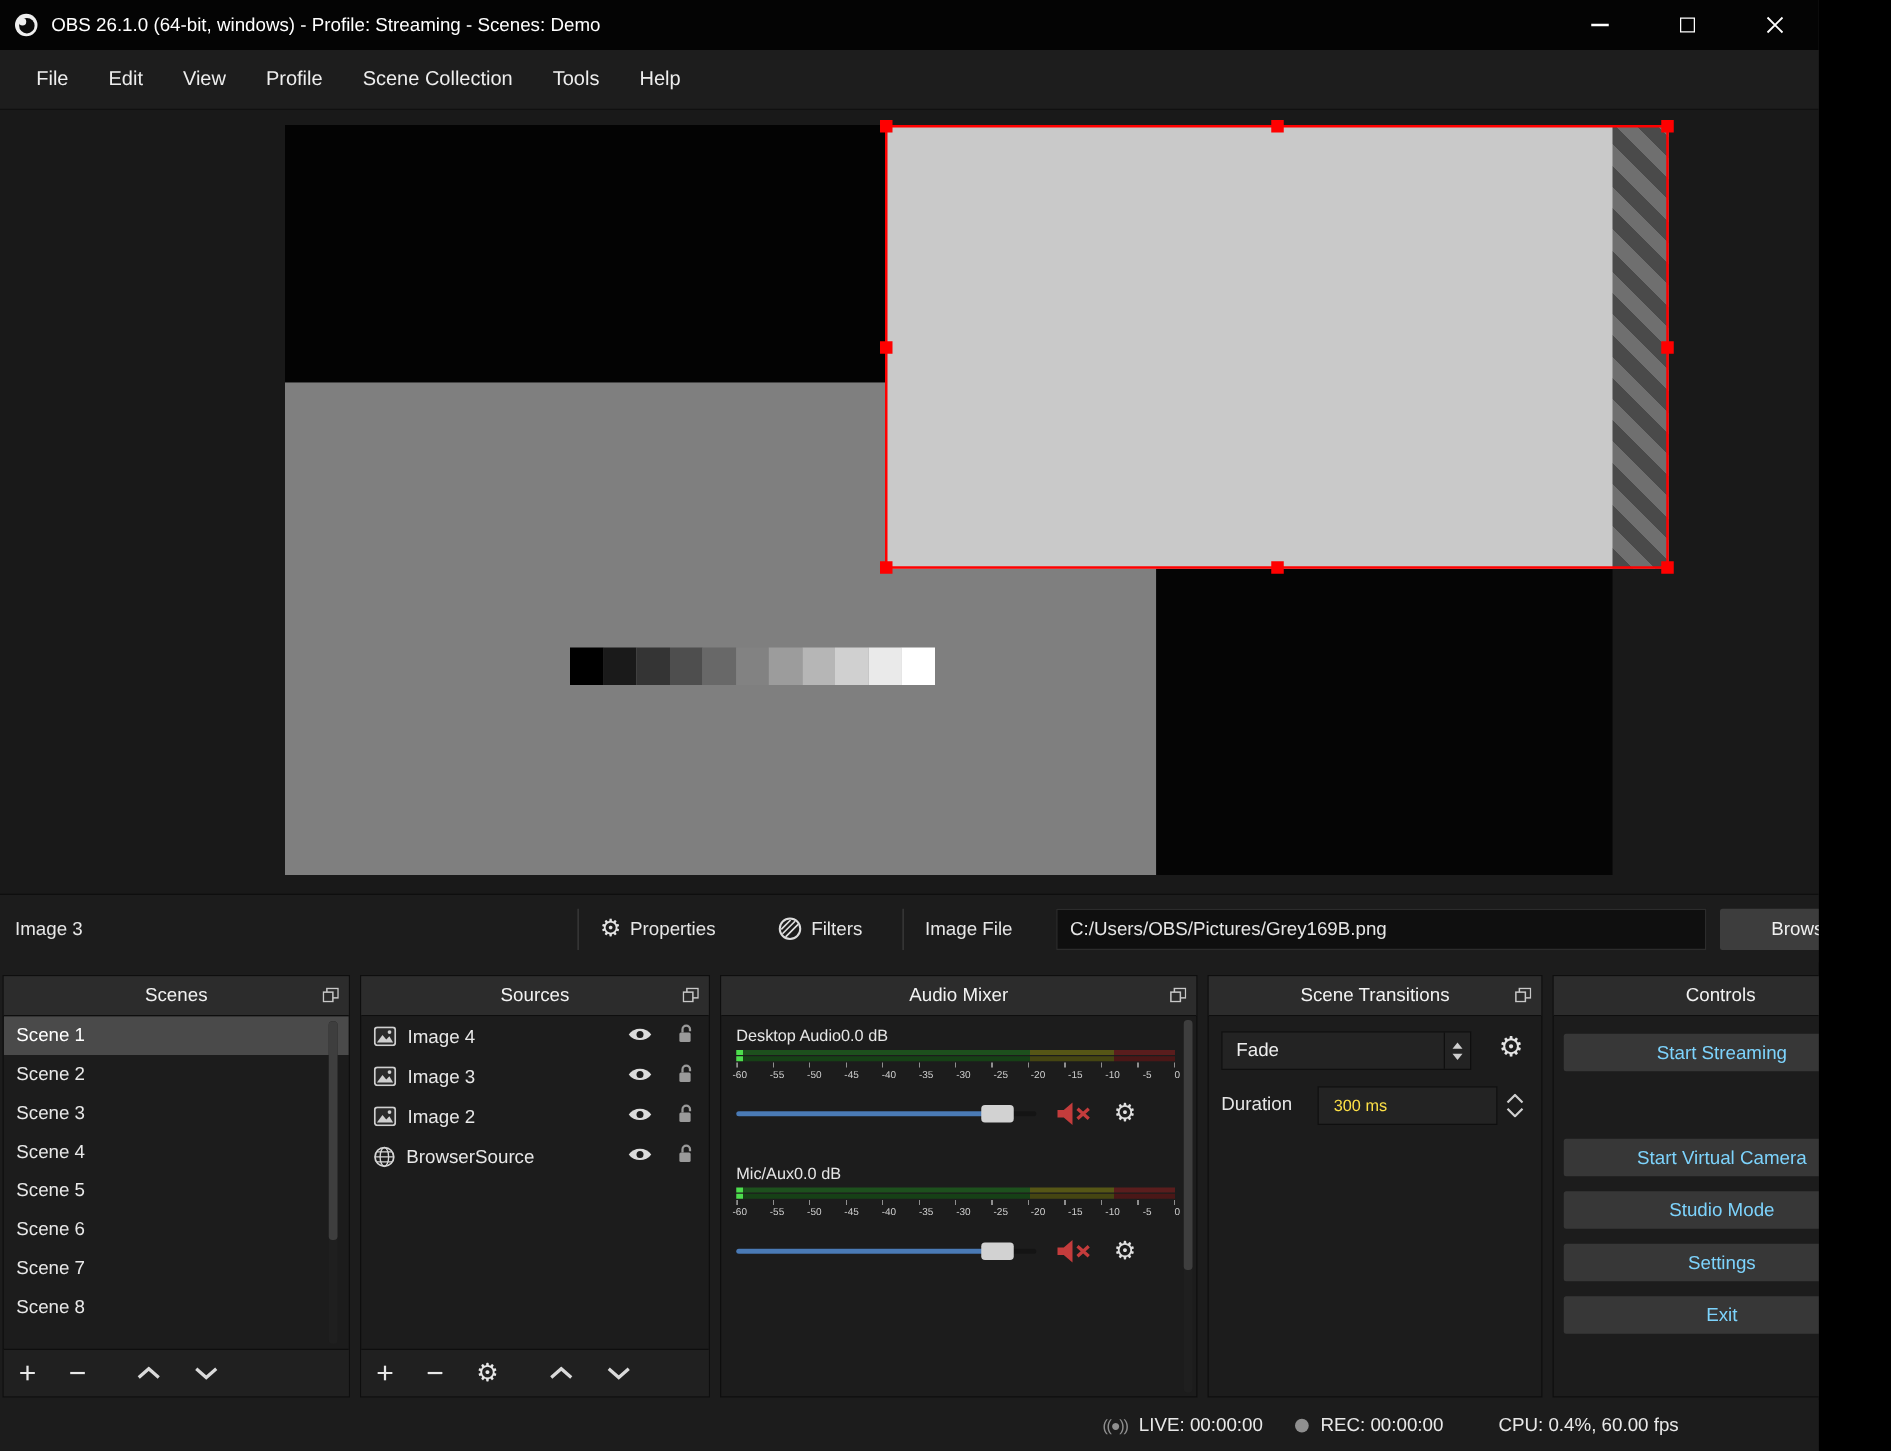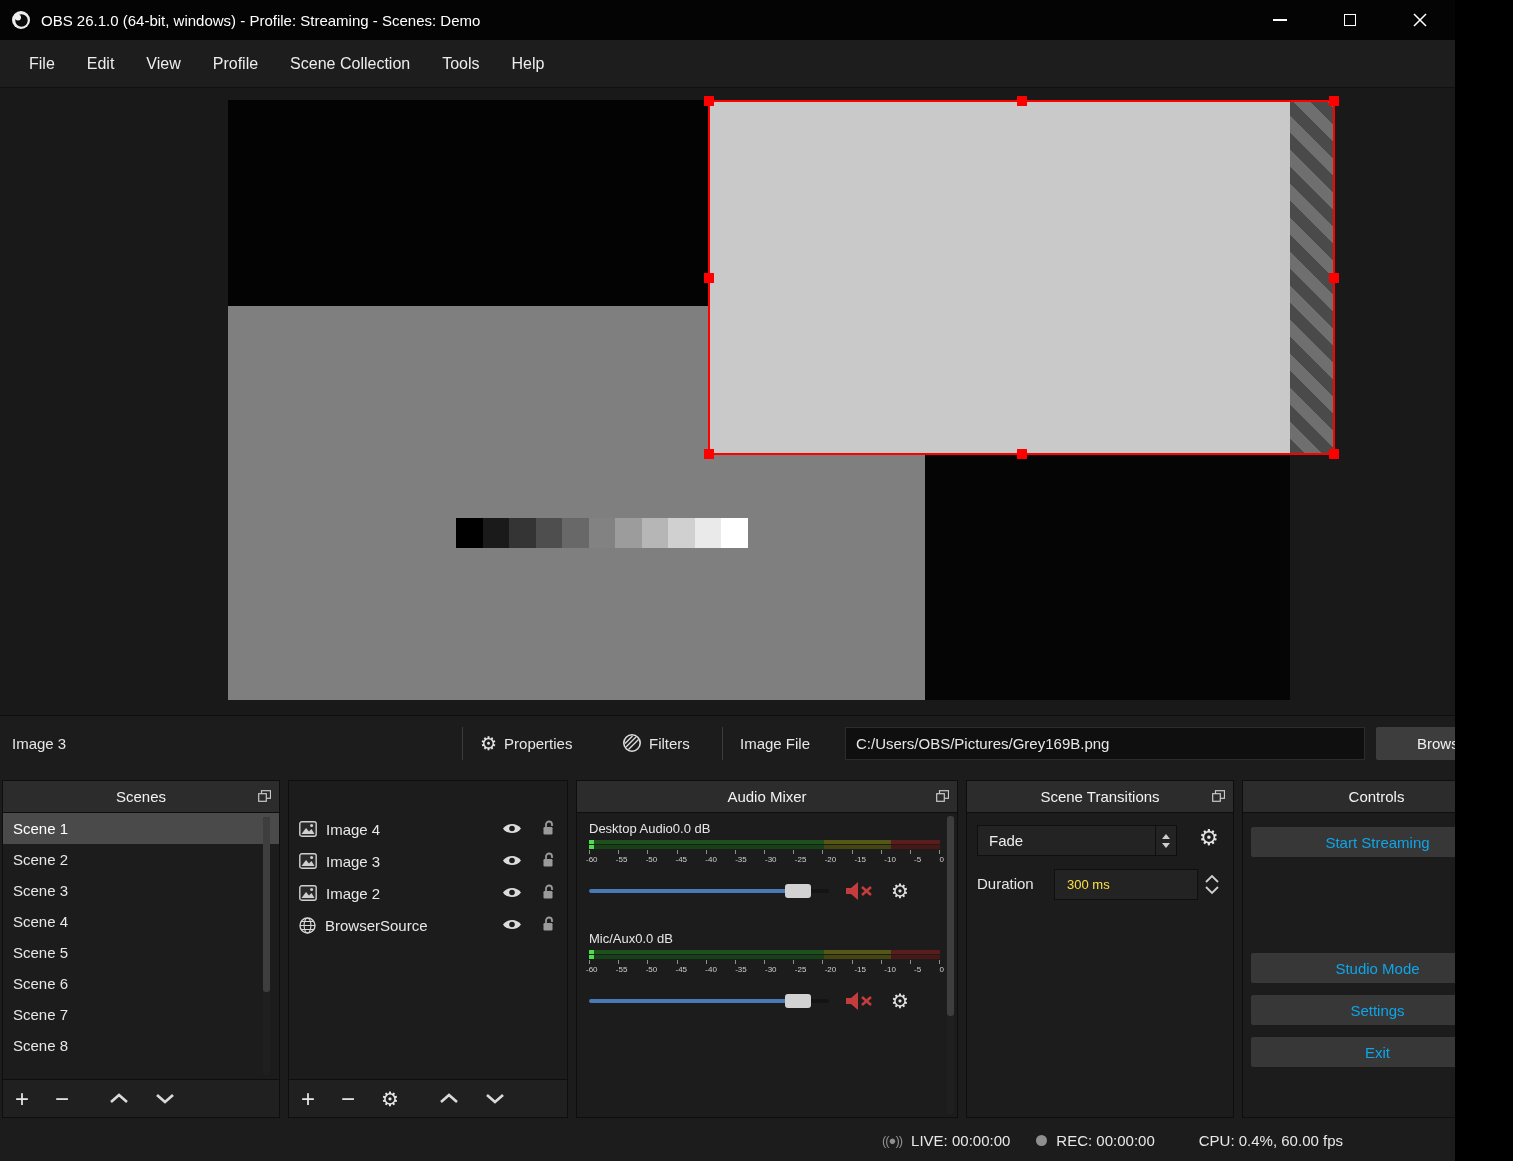--- a/index.html
+++ b/index.html
@@ -106,21 +106,21 @@
   .combo-spin{position:absolute;right:0;top:0;height:100%;width:21px;border-left:1px solid #0f0f0f;display:flex;flex-direction:column;align-items:center;justify-content:center;gap:4px}
   .tri-up{width:0;height:0;border-left:4px solid transparent;border-right:4px solid transparent;border-bottom:5px solid #cfcfcf}
   .tri-down{width:0;height:0;border-left:4px solid transparent;border-right:4px solid transparent;border-top:5px solid #cfcfcf}
   .trans-gear{position:absolute;left:232px;top:46px;font-size:22px;color:#e4e4e4;line-height:1}
   .dur-label{position:absolute;left:10px;top:94px;font-size:15px}
   .spinbox{position:absolute;left:87px;top:88px;width:144px;height:31px;background:#232323;border:1px solid #0f0f0f;display:flex;align-items:center}
   .spin-text{padding-left:12px;font-size:13px;color:#fde047}
   .dur-spin{position:absolute;left:238px;top:88px;height:31px;display:flex;flex-direction:column;justify-content:center;gap:3px}
 
   
-  .ctl-btn{position:absolute;left:8px;width:253px;height:30px;background:#373737;border-radius:2px;display:flex;align-items:center;justify-content:center;font-size:15px;color:#0ea5e9}
+  .ctl-btn{position:absolute;left:8px;width:253px;height:30px;background:#373737;border-radius:2px;display:flex;align-items:center;justify-content:center;font-size:15px;color:#7dd3fc}
 
   
   .statusbar{position:absolute;left:0;top:1120px;width:100%;height:41px;background:#1c1c1c;display:flex;align-items:center;justify-content:flex-end;padding-right:112px}
   .sb-group{display:flex;align-items:center}
   .sb-signal{font-size:13px;color:#8f8f8f;letter-spacing:-1px}
   .sb-text{font-size:15px;color:#e8e8e8;margin-left:9px}
   .sb-dot{width:11px;height:11px;border-radius:50%;background:#8f8f8f}
   .sb-gap{width:26px}.sb-gap-lg{width:44px}
 </style>
 </head>
@@ -290,20 +290,29 @@
       </span>
       <span class="tb-icon">
         <svg width="20" height="11" viewBox="0 0 20 11">
             <polyline points="2,2 10,9 18,2" fill="none" stroke="#dadada" stroke-width="2.6"></polyline>
           </svg>
       </span>
     </div>
   </div>
 
   <div class="dock dock-sources">
+    <div class="dock-header">
+      <span class="dock-title">Sources</span>
+      <span class="popout">
+        <svg width="13" height="12" viewBox="0 0 13 12">
+            <rect x="3.5" y="0.7" width="9" height="7.6" fill="none" stroke="#c8c8c8" stroke-width="1.2"></rect>
+            <rect x="0.7" y="3.7" width="7.6" height="7.6" fill="#2c2c2c" stroke="#c8c8c8" stroke-width="1.2"></rect>
+          </svg>
+      </span>
+    </div>
     <div class="dock-list">
       <div class="src-row">
         <span class="src-icon">
           <svg width="18" height="16" viewBox="0 0 18 16">
               <rect x="0.8" y="0.8" width="16.4" height="14.4" rx="2" fill="#2a2a2a" stroke="#cfcfcf" stroke-width="1.4"></rect>
               <path d="M2.5 13 L7 7 L10 10.5 L12.5 8 L15.5 13 Z" fill="#cfcfcf"></path>
               <circle cx="12.6" cy="4.6" r="1.5" fill="#cfcfcf"></circle>
             </svg>
         </span>
         <span>Image 4</span>
@@ -528,20 +537,21 @@
     <div class="dock-header">
       <span class="dock-title">Controls</span>
       <span class="popout">
         <svg width="13" height="12" viewBox="0 0 13 12">
             <rect x="3.5" y="0.7" width="9" height="7.6" fill="none" stroke="#c8c8c8" stroke-width="1.2"></rect>
             <rect x="0.7" y="3.7" width="7.6" height="7.6" fill="#2c2c2c" stroke="#c8c8c8" stroke-width="1.2"></rect>
           </svg>
       </span>
     </div>
     <div class="ctl-btn" style="top:46px">Start Streaming</div>
+    <div class="ctl-btn" style="top:130px">Start Virtual Camera</div>
     <div class="ctl-btn" style="top:172px">Studio Mode</div>
     <div class="ctl-btn" style="top:256px">Exit</div>
     <div class="ctl-btn" style="top:214px">Settings</div>
   </div>
 
   <div class="statusbar">
     <span class="sb-group">
       <span class="sb-signal">((●))</span>
       <span class="sb-text">LIVE: 00:00:00</span>
     </span>

